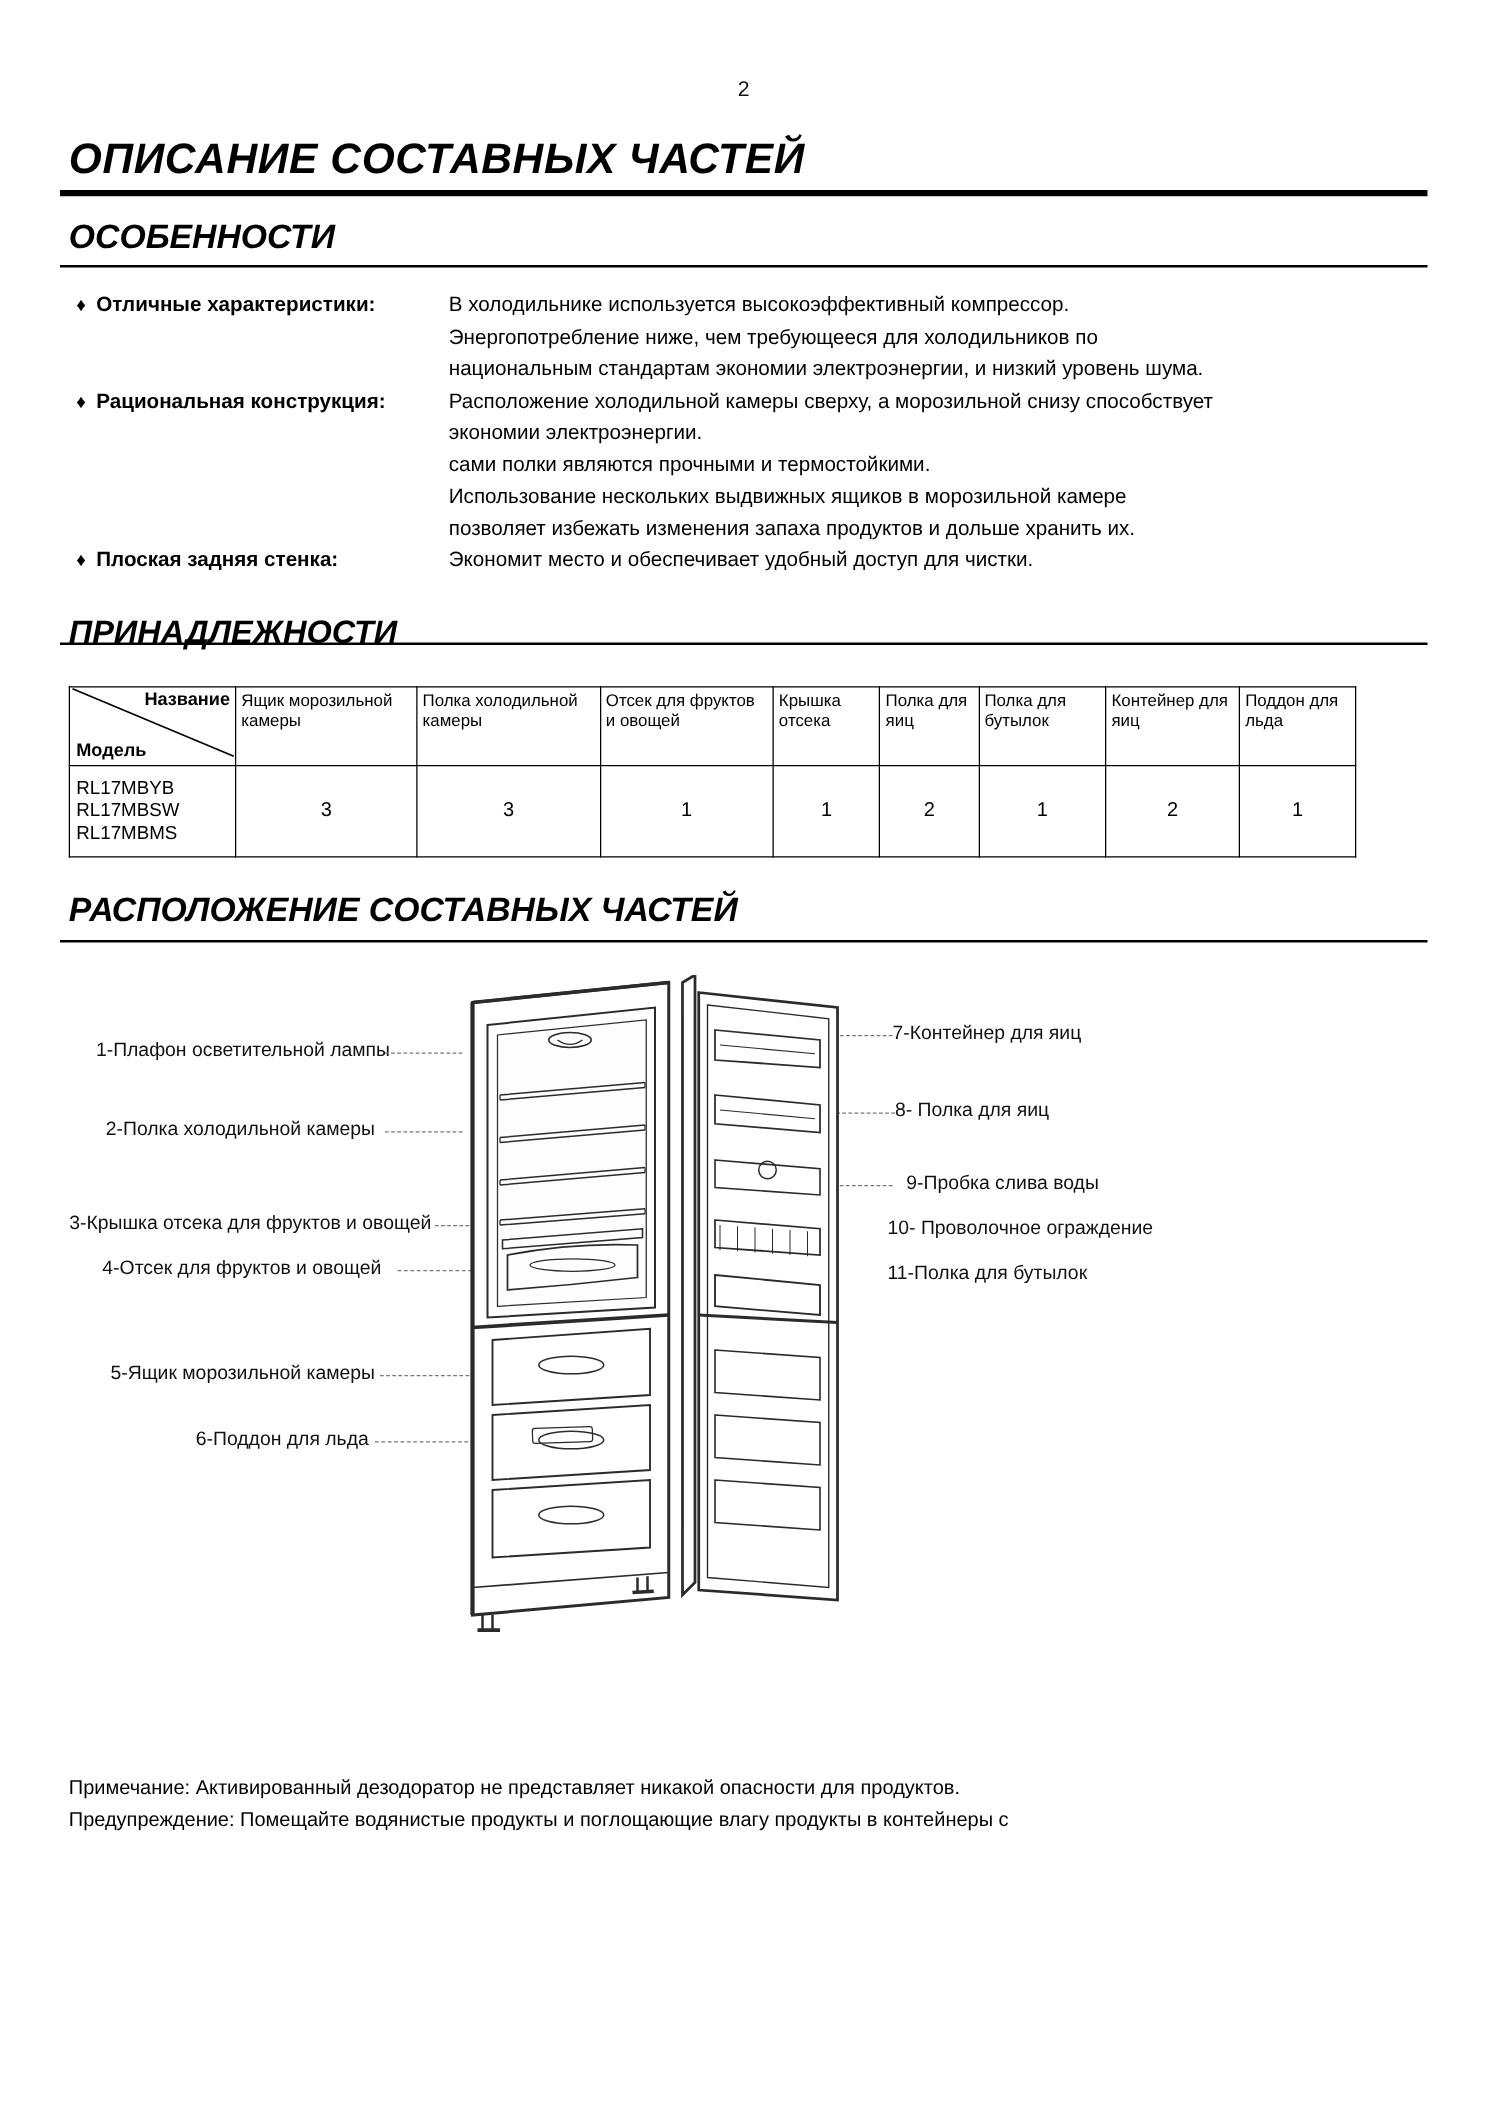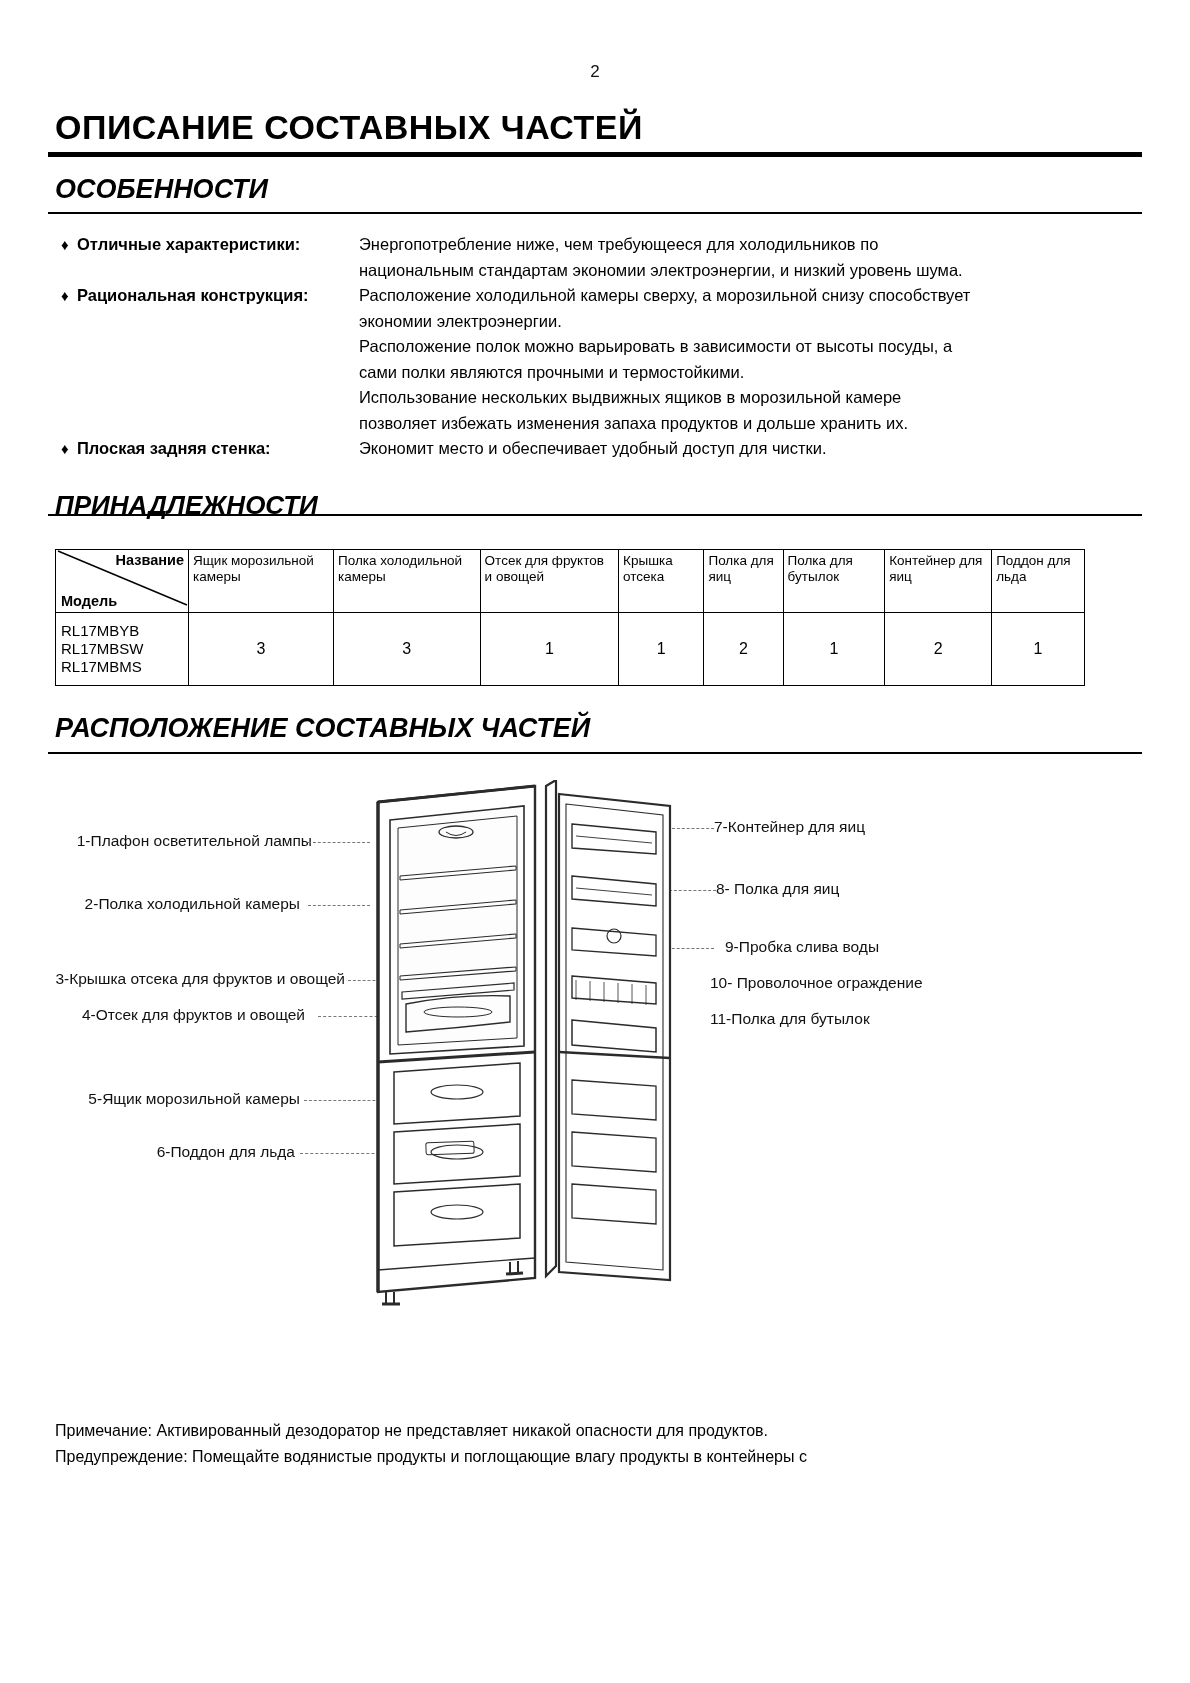--- a/index.html
+++ b/index.html
@@ -15,21 +15,21 @@
 
   
   .page-number {
     position:absolute; top:62px; left:0; width:1190px;
     text-align:center; font-size:17px; color:#111;
   }
 
   
   .h1 {
     position:absolute; left:55px; top:108px;
-    font-size:34px; font-weight:bold; 
+    font-size:34px; font-weight:bold; font-style:italic;
     letter-spacing:0.5px; white-space:nowrap;
   }
   .rule-thick {
     position:absolute; left:48px; width:1094px; height:5px;
     background:#000;
   }
   .rule-thin {
     position:absolute; left:48px; width:1094px; height:2px;
     background:#000;
   }
@@ -121,32 +121,32 @@
 
   <div class="h2" style="top:174px;">ОСОБЕННОСТИ</div>
   <div class="rule-thin" style="top:212px;"></div>
 
   <div class="features">
 
     <div class="feat-row">
       <div class="bullet">♦</div>
       <div class="feat-term">Отличные характеристики:</div>
       <div class="feat-desc">
+        <div>В холодильнике используется высокоэффективный компрессор.</div>
         <div>Энергопотребление ниже, чем требующееся для холодильников по</div>
         <div>национальным стандартам экономии электроэнергии, и низкий уровень шума.</div>
       </div>
     </div>
 
     <div class="feat-row">
       <div class="bullet">♦</div>
       <div class="feat-term">Рациональная конструкция:</div>
       <div class="feat-desc">
         <div>Расположение холодильной камеры сверху, а морозильной снизу способствует</div>
         <div>экономии электроэнергии.</div>
-        <div>Расположение полок можно варьировать в зависимости от высоты посуды, а</div>
         <div>сами полки являются прочными и термостойкими.</div>
         <div>Использование нескольких выдвижных ящиков в морозильной камере</div>
         <div>позволяет избежать изменения запаха продуктов и дольше хранить их.</div>
       </div>
     </div>
 
     <div class="feat-row">
       <div class="bullet">♦</div>
       <div class="feat-term">Плоская задняя стенка:</div>
       <div class="feat-desc">

